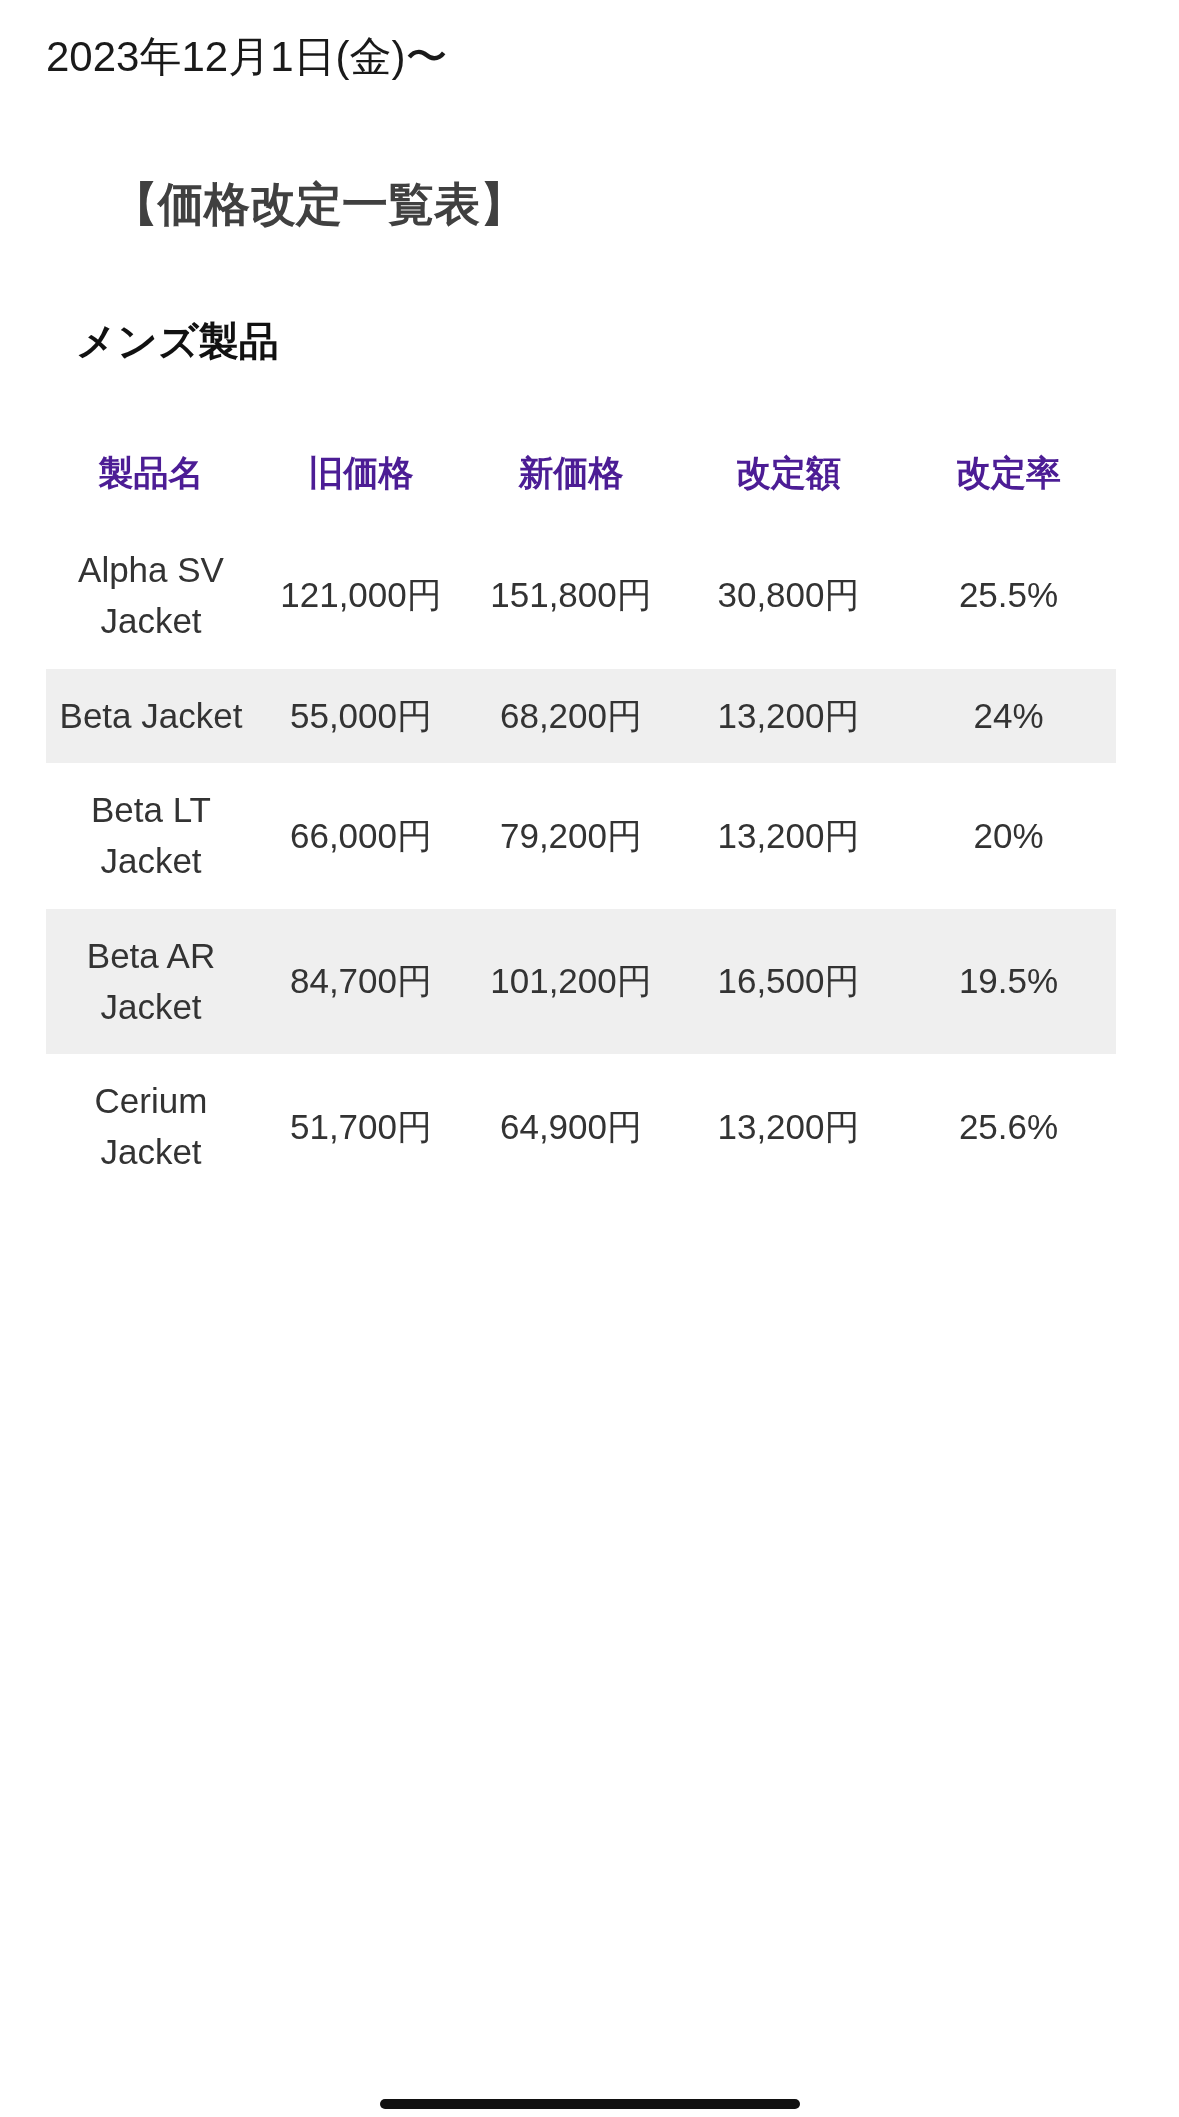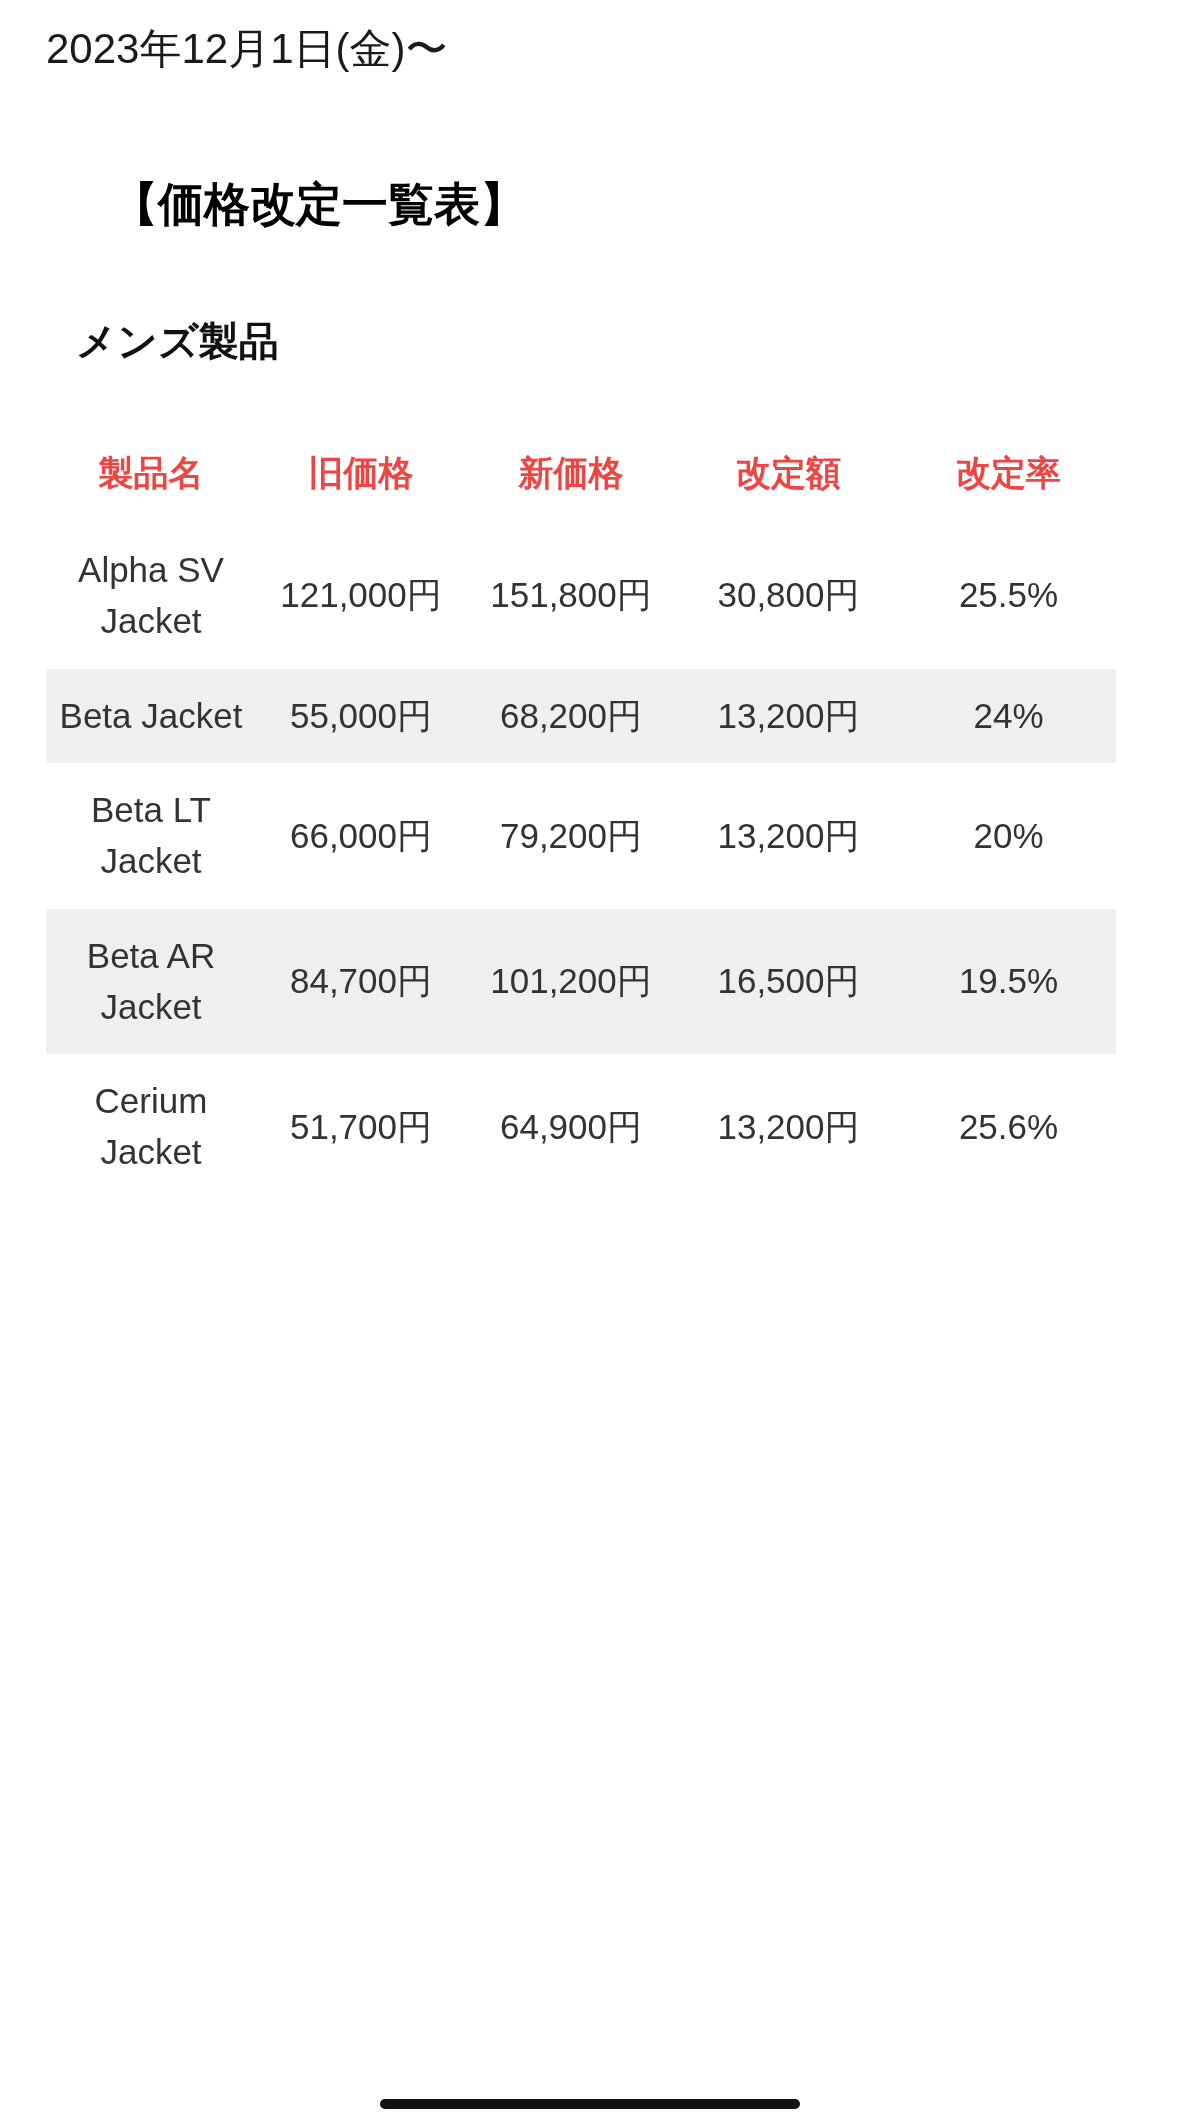--- a/index.html
+++ b/index.html
@@ -19,36 +19,36 @@
   .page {
     width: 1179px;
     height: 2117px;
     position: relative;
     box-sizing: border-box;
     overflow: hidden;
   }
 
   .date-line {
     position: absolute;
-    top: 20px;
+    top: 28px;
     left: 46px;
     font-size: 42px;
     line-height: 1.4;
     color: #1a1a1a;
     letter-spacing: 0px;
     white-space: nowrap;
   }
 
   .doc-title {
     position: absolute;
     top: 174px;
     left: 112px;
     font-size: 46px;
     font-weight: bold;
-    color: #000000;
+    color: #404040;
     white-space: nowrap;
   }
 
   .section-heading {
     position: absolute;
     top: 314px;
     left: 76px;
     font-size: 40px;
     font-weight: bold;
     color: #111111;
@@ -64,21 +64,21 @@
 
   table.price-table {
     border-collapse: collapse;
     width: 1070px;
     table-layout: fixed;
   }
 
   table.price-table th {
     font-size: 35px;
     font-weight: bold;
-    color: #ef4444;
+    color: #4c1d95;
     text-align: center;
     padding: 20px 4px 26px 4px;
     background: #ffffff;
     vertical-align: middle;
   }
 
   table.price-table td {
     font-size: 35px;
     color: #333333;
     text-align: center;

